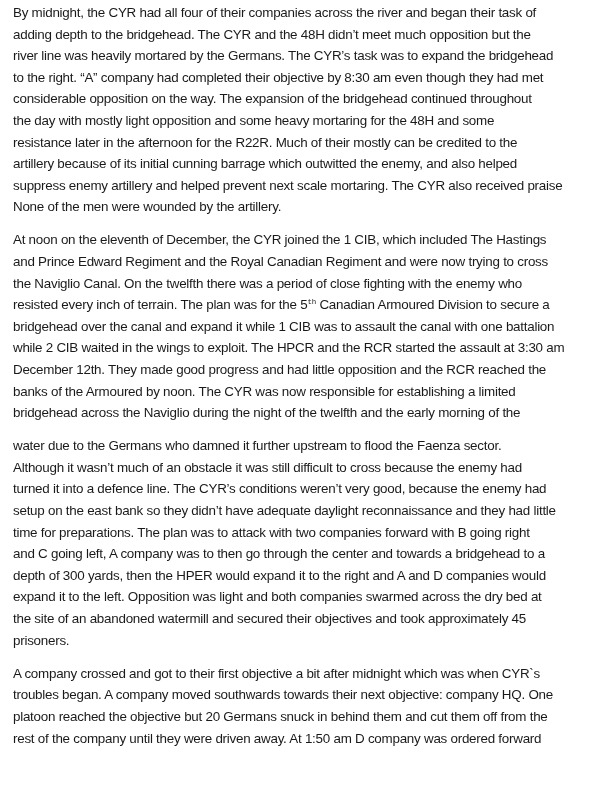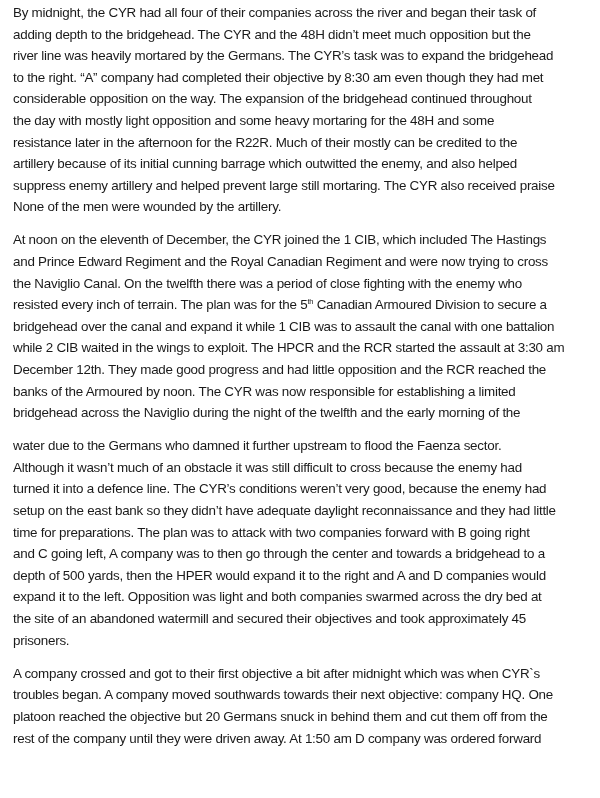--- a/index.html
+++ b/index.html
@@ -29,37 +29,38 @@
     .line {
       display: block;
       height: 21.6px;
       line-height: 21.6px;
       white-space: nowrap;
     }
     sup {
       font-size: 7.5px;
       vertical-align: 5px;
       line-height: 0;
+      font-family: Liberation Mono, monospace;
     }
   </style>
 </head>
 <body>
 
 <div class="page">
 
   <div class="para">
     <span class="line">By midnight, the CYR had all four of their companies across the river and began their task of</span>
     <span class="line">adding depth to the bridgehead. The CYR and the 48H didn’t meet much opposition but the</span>
     <span class="line">river line was heavily mortared by the Germans. The CYR’s task was to expand the bridgehead</span>
     <span class="line">to the right. “A” company had completed their objective by 8:30 am even though they had met</span>
     <span class="line">considerable opposition on the way. The expansion of the bridgehead continued throughout</span>
     <span class="line">the day with mostly light opposition and some heavy mortaring for the 48H and some</span>
     <span class="line">resistance later in the afternoon for the R22R. Much of their mostly can be credited to the</span>
     <span class="line">artillery because of its initial cunning barrage which outwitted the enemy, and also helped</span>
-    <span class="line">suppress enemy artillery and helped prevent large still mortaring. The CYR also received praise</span>
+    <span class="line">suppress enemy artillery and helped prevent next scale mortaring. The CYR also received praise</span>
     <span class="line">None of the men were wounded by the artillery.</span>
   </div>
 
   <div class="para">
     <span class="line">At noon on the eleventh of December, the CYR joined the 1 CIB, which included The Hastings</span>
     <span class="line">and Prince Edward Regiment and the Royal Canadian Regiment and were now trying to cross</span>
     <span class="line">the Naviglio Canal. On the twelfth there was a period of close fighting with the enemy who</span>
     <span class="line"><span>resisted every inch of terrain. The plan was for the 5</span><sup>th</sup><span> Canadian Armoured Division to secure a</span></span>
     <span class="line">bridgehead over the canal and expand it while 1 CIB was to assault the canal with one battalion</span>
     <span class="line">while 2 CIB waited in the wings to exploit. The HPCR and the RCR started the assault at 3:30 am</span>
@@ -68,21 +69,21 @@
     <span class="line">bridgehead across the Naviglio during the night of the twelfth and the early morning of the</span>
   </div>
 
   <div class="para">
     <span class="line">water due to the Germans who damned it further upstream to flood the Faenza sector.</span>
     <span class="line">Although it wasn’t much of an obstacle it was still difficult to cross because the enemy had</span>
     <span class="line">turned it into a defence line. The CYR’s conditions weren’t very good, because the enemy had</span>
     <span class="line">setup on the east bank so they didn’t have adequate daylight reconnaissance and they had little</span>
     <span class="line">time for preparations. The plan was to attack with two companies forward with B going right</span>
     <span class="line">and C going left, A company was to then go through the center and towards a bridgehead to a</span>
-    <span class="line">depth of 500 yards, then the HPER would expand it to the right and A and D companies would</span>
+    <span class="line">depth of 300 yards, then the HPER would expand it to the right and A and D companies would</span>
     <span class="line">expand it to the left. Opposition was light and both companies swarmed across the dry bed at</span>
     <span class="line">the site of an abandoned watermill and secured their objectives and took approximately 45</span>
     <span class="line">prisoners.</span>
   </div>
 
   <div class="para">
     <span class="line">A company crossed and got to their first objective a bit after midnight which was when CYR`s</span>
     <span class="line">troubles began. A company moved southwards towards their next objective: company HQ. One</span>
     <span class="line">platoon reached the objective but 20 Germans snuck in behind them and cut them off from the</span>
     <span class="line">rest of the company until they were driven away. At 1:50 am D company was ordered forward</span>

